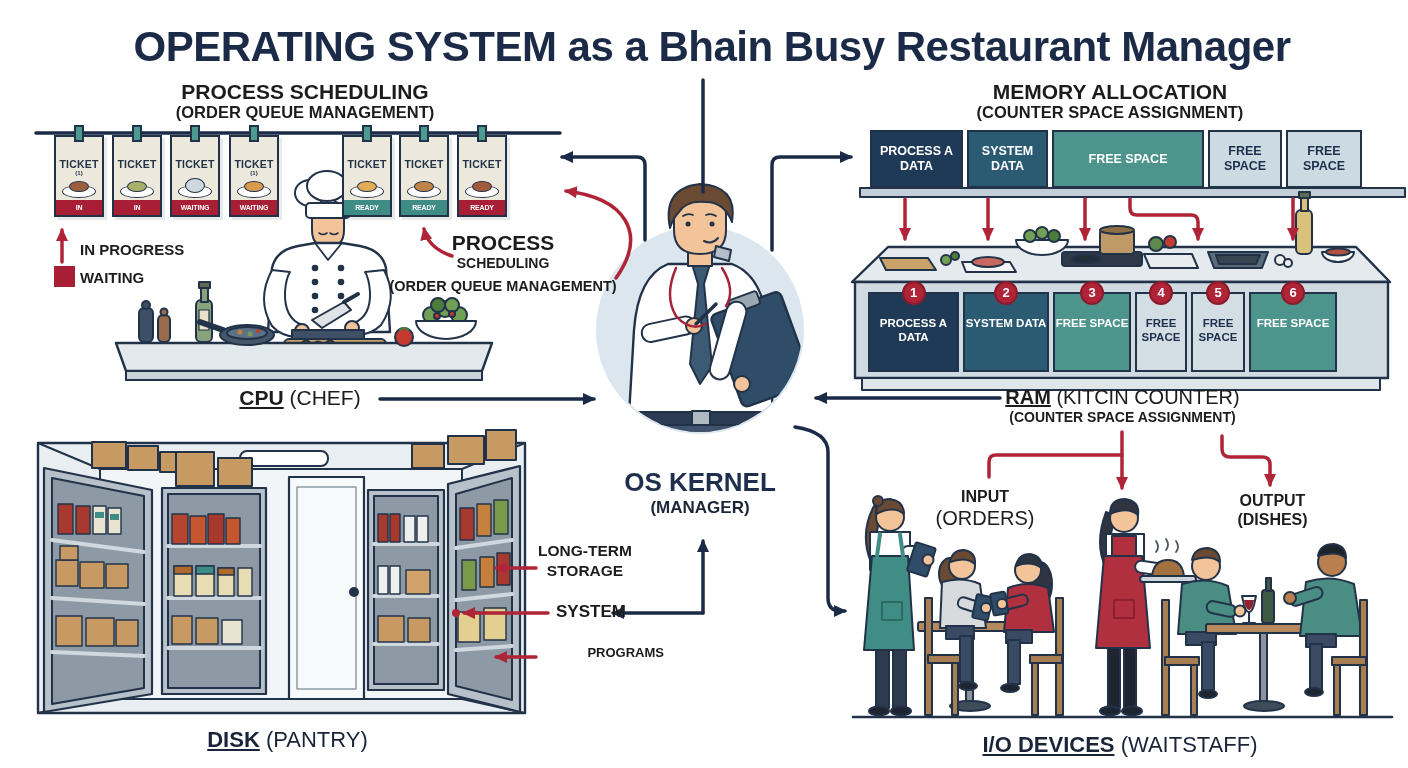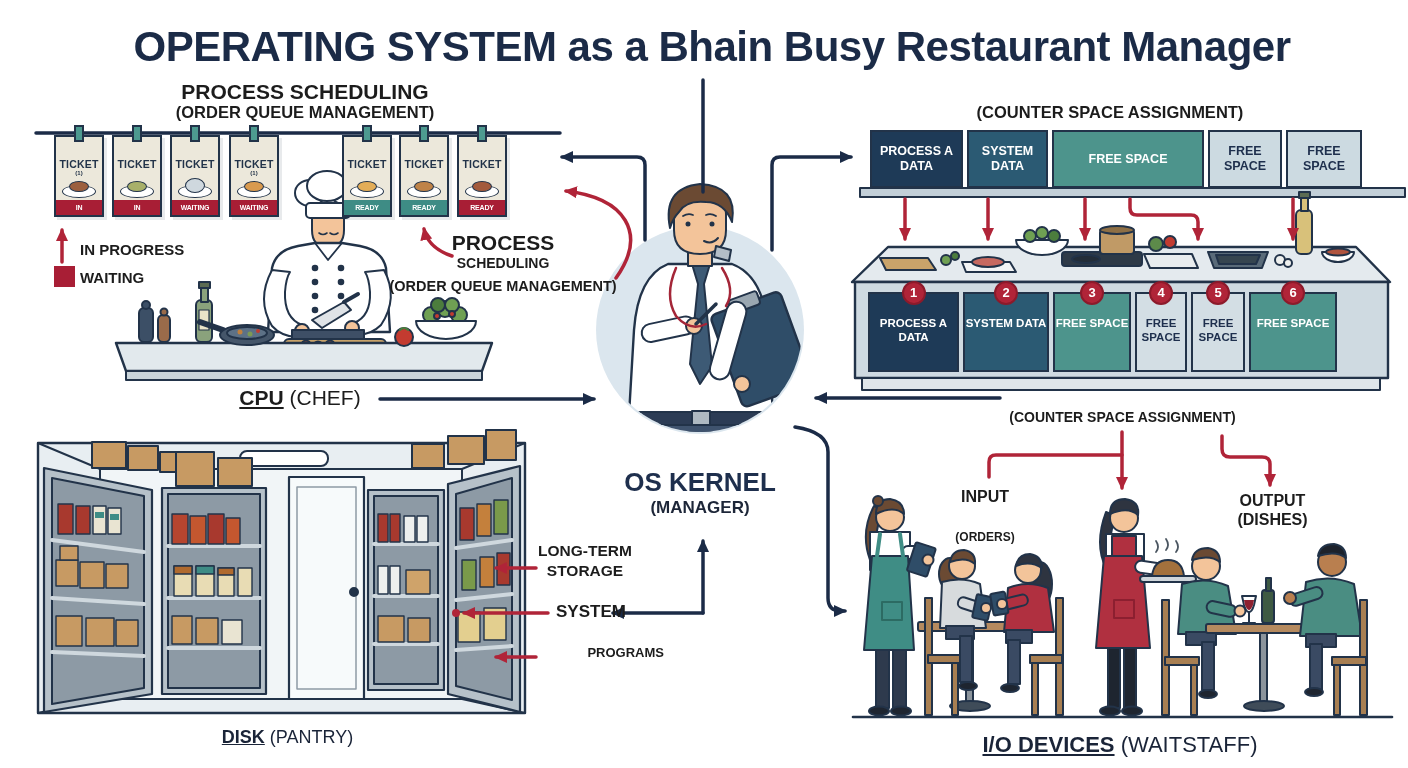--- a/index.html
+++ b/index.html
@@ -46,24 +46,24 @@
   .co1{left:388px;width:230px;top:231px;font-size:21px;font-weight:bold;}
   .co2{left:388px;width:230px;top:256px;font-size:14px;font-weight:bold;}
   .co3{left:378px;width:250px;top:279px;font-size:14.5px;font-weight:bold;}
   
   .cpu-l{left:190px;width:220px;top:386px;font-size:21px;}
   .kern1{left:590px;width:220px;top:468px;font-size:26px;font-weight:bold;color:#1e2f4d;}
   .kern2{left:590px;width:220px;top:499px;font-size:17px;font-weight:bold;color:#1d2638;}
   .ram1{left:935px;width:375px;top:386px;font-size:20px;}
   .ram2{left:935px;width:375px;top:410px;font-size:14px;font-weight:bold;}
   .in1{left:915px;width:140px;top:488px;font-size:16px;font-weight:bold;}
-  .in2{left:915px;width:140px;top:531px;font-size:12px;font-weight:bold;}
+  .in2{left:915px;width:140px;top:507px;font-size:20px;font-weight:normal;}
   .out1{left:1200px;width:145px;top:492px;font-size:16px;font-weight:bold;}
   .out2{left:1200px;width:145px;top:511px;font-size:16px;font-weight:bold;}
-  .disk-l{left:150px;width:275px;top:728px;font-size:18px;color:#1a2438;}
+  .disk-l{left:150px;width:275px;top:728px;font-size:22px;color:#1a2438;}
   .io-l{left:930px;width:380px;top:733px;font-size:22px;color:#1a2438;}
   
   .dc-st{left:529px;top:541px;width:112px;font-size:15.5px;font-weight:bold;text-align:center;line-height:1.3;}
   .dc-f{left:556px;top:603px;width:100px;font-size:17px;font-weight:bold;text-align:left;}
   .dc-p{left:544px;top:646px;width:120px;font-size:13px;font-weight:bold;text-align:right;}
   
   .mem-block{position:absolute;top:130px;height:58px;border:2px solid #223349;box-sizing:border-box;
              display:flex;align-items:center;justify-content:center;text-align:center;
              font-size:12.5px;font-weight:bold;line-height:1.2;padding:0 3px;}
   .mb1{left:870px;width:93px;background:#1e3a57;color:#fff;}
@@ -594,20 +594,21 @@
 <div class="lbl leg-w">WAITING</div>
 
 <div class="lbl co1">PROCESS</div>
 <div class="lbl co2">SCHEDULING</div>
 <div class="lbl co3">(ORDER QUEUE MANAGEMENT)</div>
 
 <div class="lbl cpu-l"><span class="b">CPU</span><span> (CHEF)</span></div>
 <div class="lbl kern1">OS KERNEL</div>
 <div class="lbl kern2">(MANAGER)</div>
 
+<div class="lbl mem-h1">MEMORY ALLOCATION</div>
 <div class="lbl mem-h2">(COUNTER SPACE ASSIGNMENT)</div>
 
 <div class="mem-block mb1">PROCESS A DATA</div>
 <div class="mem-block mb2">SYSTEM DATA</div>
 <div class="mem-block mb3">FREE SPACE</div>
 <div class="mem-block mb4">FREE SPACE</div>
 <div class="mem-block mb5">FREE SPACE</div>
 
 <div class="slot sl1">
   <span class="badge">1</span>
@@ -627,20 +628,21 @@
 </div>
 <div class="slot sl5">
   <span class="badge">5</span>
   <span>FREE SPACE</span>
 </div>
 <div class="slot sl6">
   <span class="badge">6</span>
   <span>FREE SPACE</span>
 </div>
 
+<div class="lbl ram1"><span class="b">RAM</span><span> (KITCIN COUNTER)</span></div>
 <div class="lbl ram2">(COUNTER SPACE ASSIGNMENT)</div>
 
 <div class="lbl in1">INPUT</div>
 <div class="lbl in2">(ORDERS)</div>
 <div class="lbl out1">OUTPUT</div>
 <div class="lbl out2">(DISHES)</div>
 
 <div class="lbl dc-st">LONG-TERM STORAGE</div>
 <div class="lbl dc-f">SYSTEM</div>
 <div class="lbl dc-p">PROGRAMS</div>

